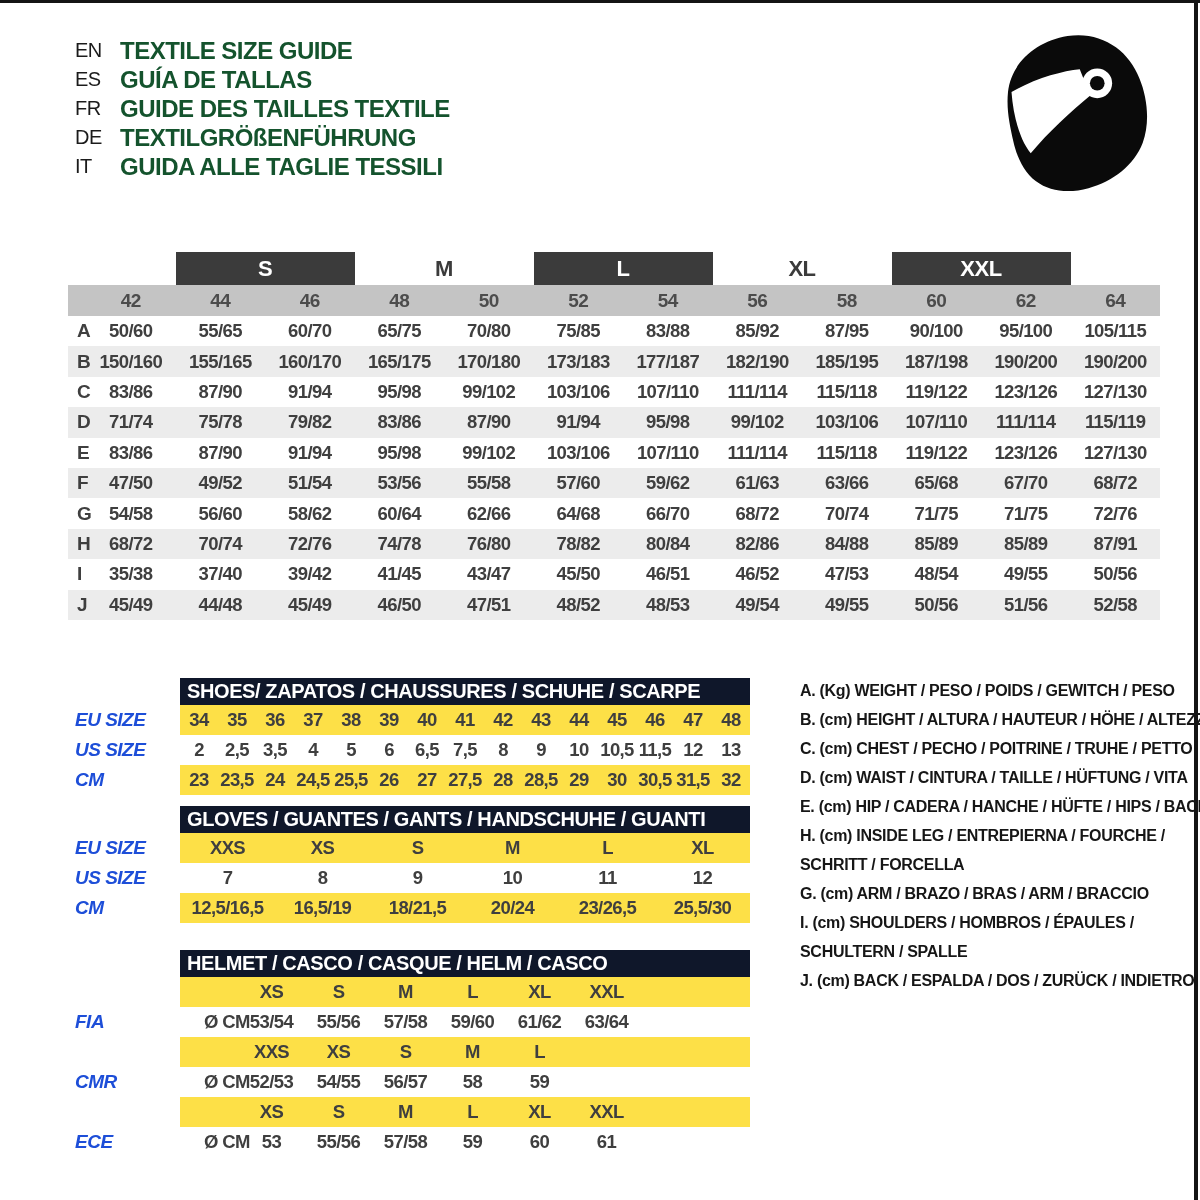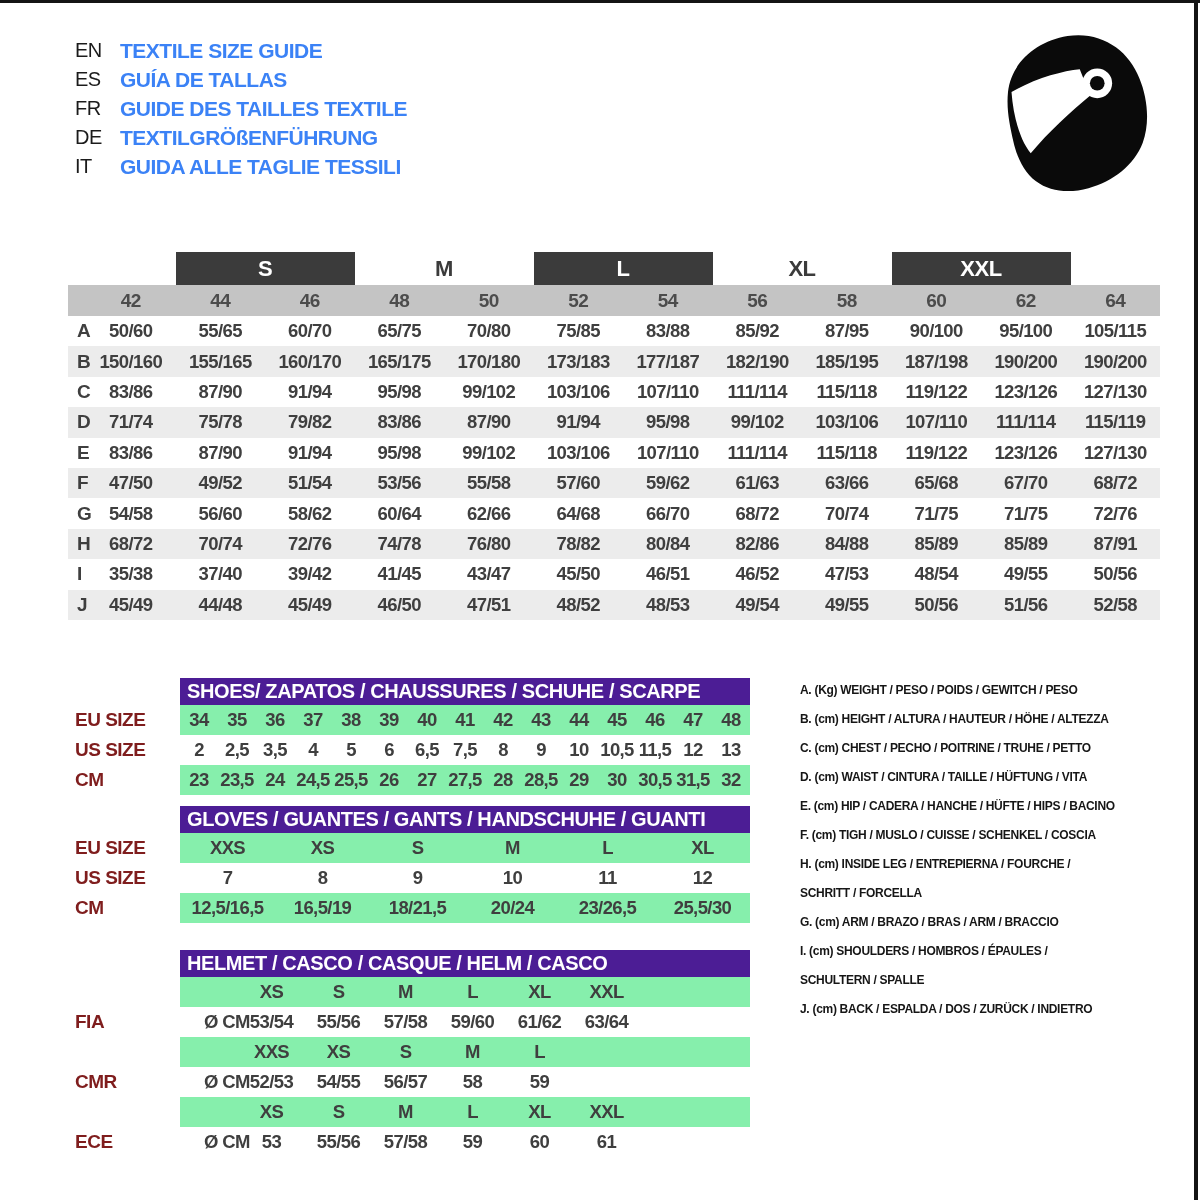--- a/index.html
+++ b/index.html
@@ -5,21 +5,21 @@
   *{margin:0;padding:0;box-sizing:border-box;}
   html,body{width:1200px;height:1200px;}
   body{background:#ffffff;font-family:"Liberation Sans",sans-serif;position:relative;overflow:hidden;}
   .edge-top{position:absolute;left:0;top:0;width:1200px;height:3px;background:#141414;}
   .edge-right{position:absolute;left:1194px;top:0;width:4px;height:1200px;background:#141414;}
 
   
   .languages{position:absolute;left:75px;top:36px;}
   .lang-row{display:flex;height:29px;align-items:center;}
   .lang-code{width:45px;font-weight:normal;font-size:20px;letter-spacing:-0.5px;color:#1b1b1b;}
-  .lang-label{font-weight:bold;font-size:21px;letter-spacing:-0.5px;color:#3b82f6;white-space:nowrap;}
+  .lang-label{font-weight:bold;font-size:24px;letter-spacing:-0.5px;color:#14532d;white-space:nowrap;}
 
   
   .helmet-icon{position:absolute;left:980px;top:28px;width:175px;height:170px;}
   .helmet-icon svg{width:100%;height:100%;}
 
   
   .textile{position:absolute;left:68px;top:252px;width:1092px;}
   .grid13{display:grid;grid-template-columns:18px repeat(12,1fr);}
   .group-row{height:33px;}
   .group{display:flex;align-items:center;justify-content:center;font-weight:bold;font-size:22px;letter-spacing:-0.5px;color:#3b3b3b;}
@@ -29,31 +29,31 @@
   .trow{height:30.4px;}
   .trow.striped{background:#ececec;}
   .cell{display:flex;align-items:center;justify-content:center;font-weight:bold;font-size:18.5px;letter-spacing:-0.6px;color:#3f3f3f;white-space:nowrap;}
   .cell.letter{justify-content:flex-start;padding-left:9px;font-size:19px;}
 
   
   .section{position:absolute;left:68px;width:682px;}
   .section.shoes{top:678px;}
   .section.gloves{top:806px;}
   .section.helmet{top:950px;}
-  .bar{margin-left:112px;height:27px;background:#4c1d95;color:#ffffff;display:flex;align-items:center;padding-left:7px;font-weight:bold;font-size:20px;letter-spacing:-0.4px;white-space:nowrap;}
+  .bar{margin-left:112px;height:27px;background:#0f172a;color:#ffffff;display:flex;align-items:center;padding-left:7px;font-weight:bold;font-size:20px;letter-spacing:-0.4px;white-space:nowrap;}
   .srow{display:flex;height:30px;}
-  .slabel{width:112px;display:flex;align-items:center;font-weight:bold;font-size:19px;letter-spacing:-0.5px;color:#7f1d1d;padding-left:7px;}
+  .slabel{width:112px;display:flex;align-items:center;font-weight:bold;font-size:19px;letter-spacing:-0.5px;color:#1d4ed8;padding-left:7px;font-style:italic;}
   .sgrid{flex:1;display:grid;}
   .hgrid{flex:1;display:grid;grid-template-columns:58px repeat(6,67px) 1fr;}
-  .sgrid.striped,.hgrid.striped{background:#86efac;}
+  .sgrid.striped,.hgrid.striped{background:#fde047;}
   .hgrid .cell.unit{justify-content:flex-start;padding-left:4px;margin-left:20px;}
 
   
   .legend{position:absolute;left:800px;top:676px;width:386px;}
-  .legend-line{font-weight:bold;font-size:12px;letter-spacing:-0.3px;line-height:29px;color:#161616;white-space:nowrap;}
+  .legend-line{font-weight:bold;font-size:16px;letter-spacing:-0.3px;line-height:29px;color:#161616;white-space:nowrap;}
 </style>
 </head>
 <body>
 
 <div class="edge-top"></div>
 <div class="edge-right"></div>
 
 <div class="languages">
     <div class="lang-row">
       <span class="lang-code">EN</span>
@@ -462,23 +462,20 @@
     <div class="legend-item">
       <div class="legend-line">C. (cm) CHEST / PECHO / POITRINE / TRUHE / PETTO</div>
     </div>
     <div class="legend-item">
       <div class="legend-line">D. (cm) WAIST / CINTURA / TAILLE / HÜFTUNG / VITA</div>
     </div>
     <div class="legend-item">
       <div class="legend-line">E. (cm) HIP / CADERA / HANCHE / HÜFTE / HIPS / BACINO</div>
     </div>
     <div class="legend-item">
-      <div class="legend-line">F. (cm) TIGH / MUSLO / CUISSE / SCHENKEL / COSCIA</div>
-    </div>
-    <div class="legend-item">
       <div class="legend-line">H. (cm) INSIDE LEG / ENTREPIERNA / FOURCHE /</div>
       <div class="legend-line">SCHRITT / FORCELLA</div>
     </div>
     <div class="legend-item">
       <div class="legend-line">G. (cm) ARM / BRAZO / BRAS / ARM / BRACCIO</div>
     </div>
     <div class="legend-item">
       <div class="legend-line">I. (cm) SHOULDERS / HOMBROS / ÉPAULES /</div>
       <div class="legend-line">SCHULTERN / SPALLE</div>
     </div>

